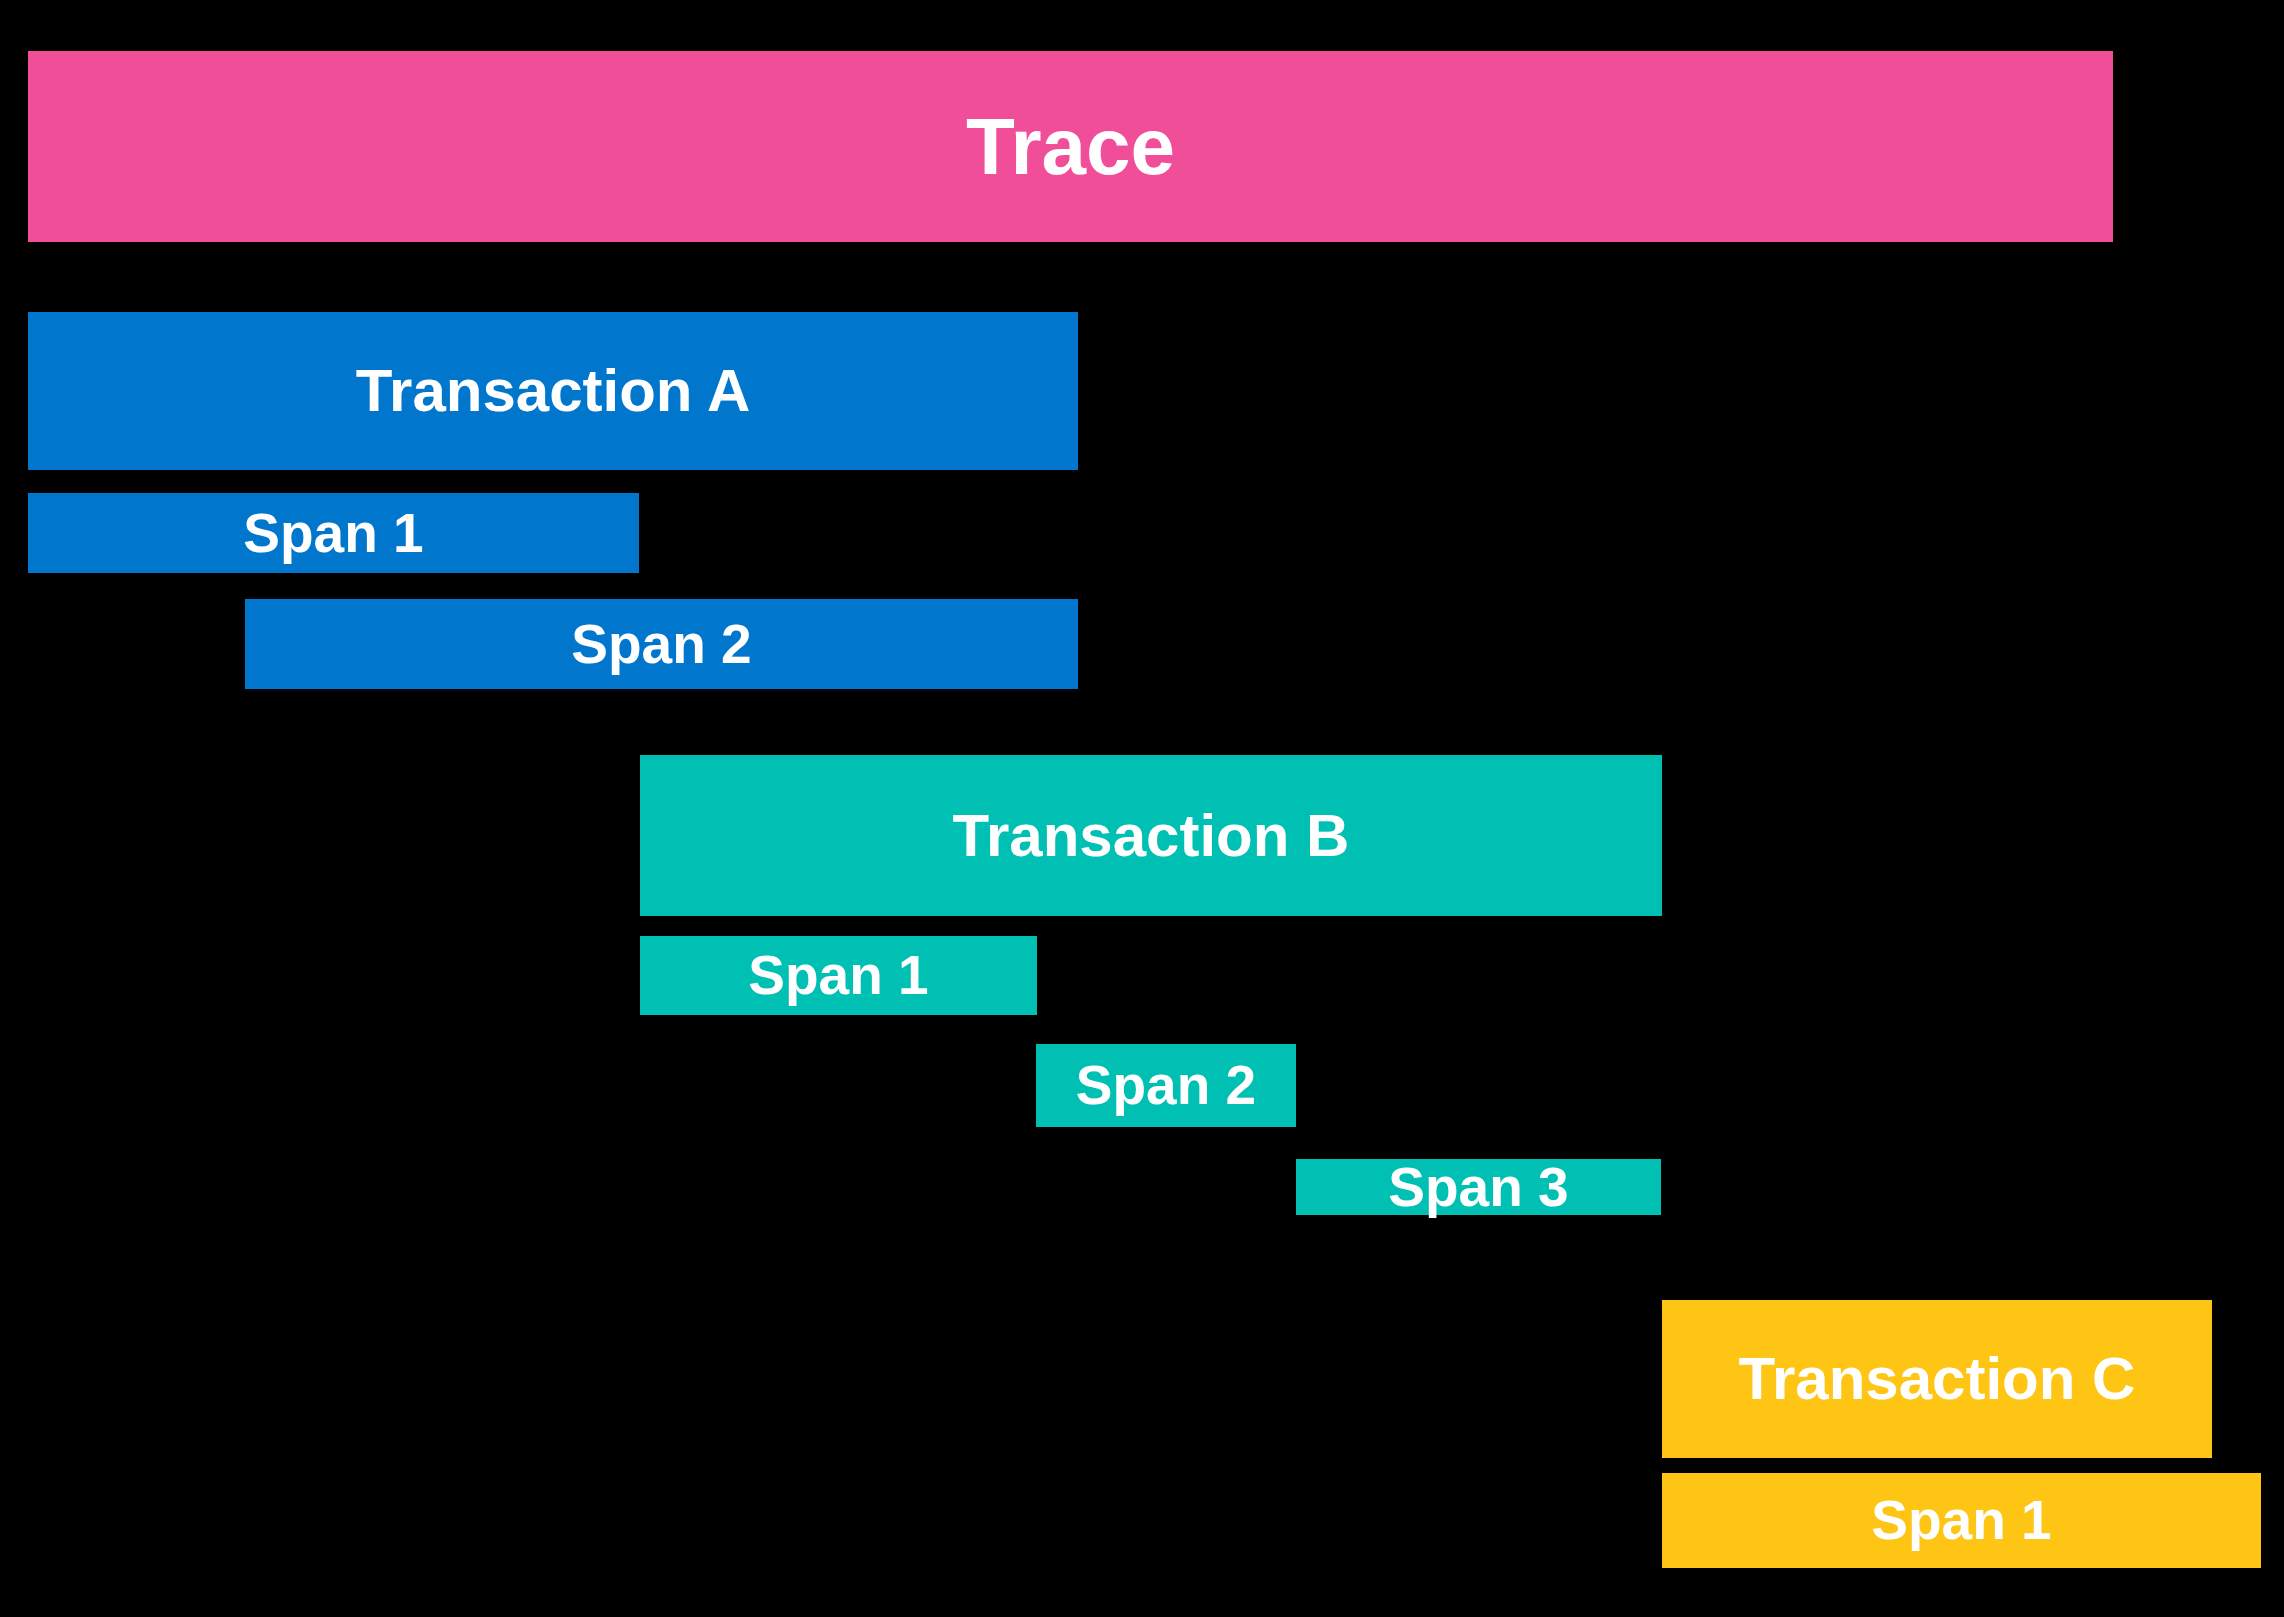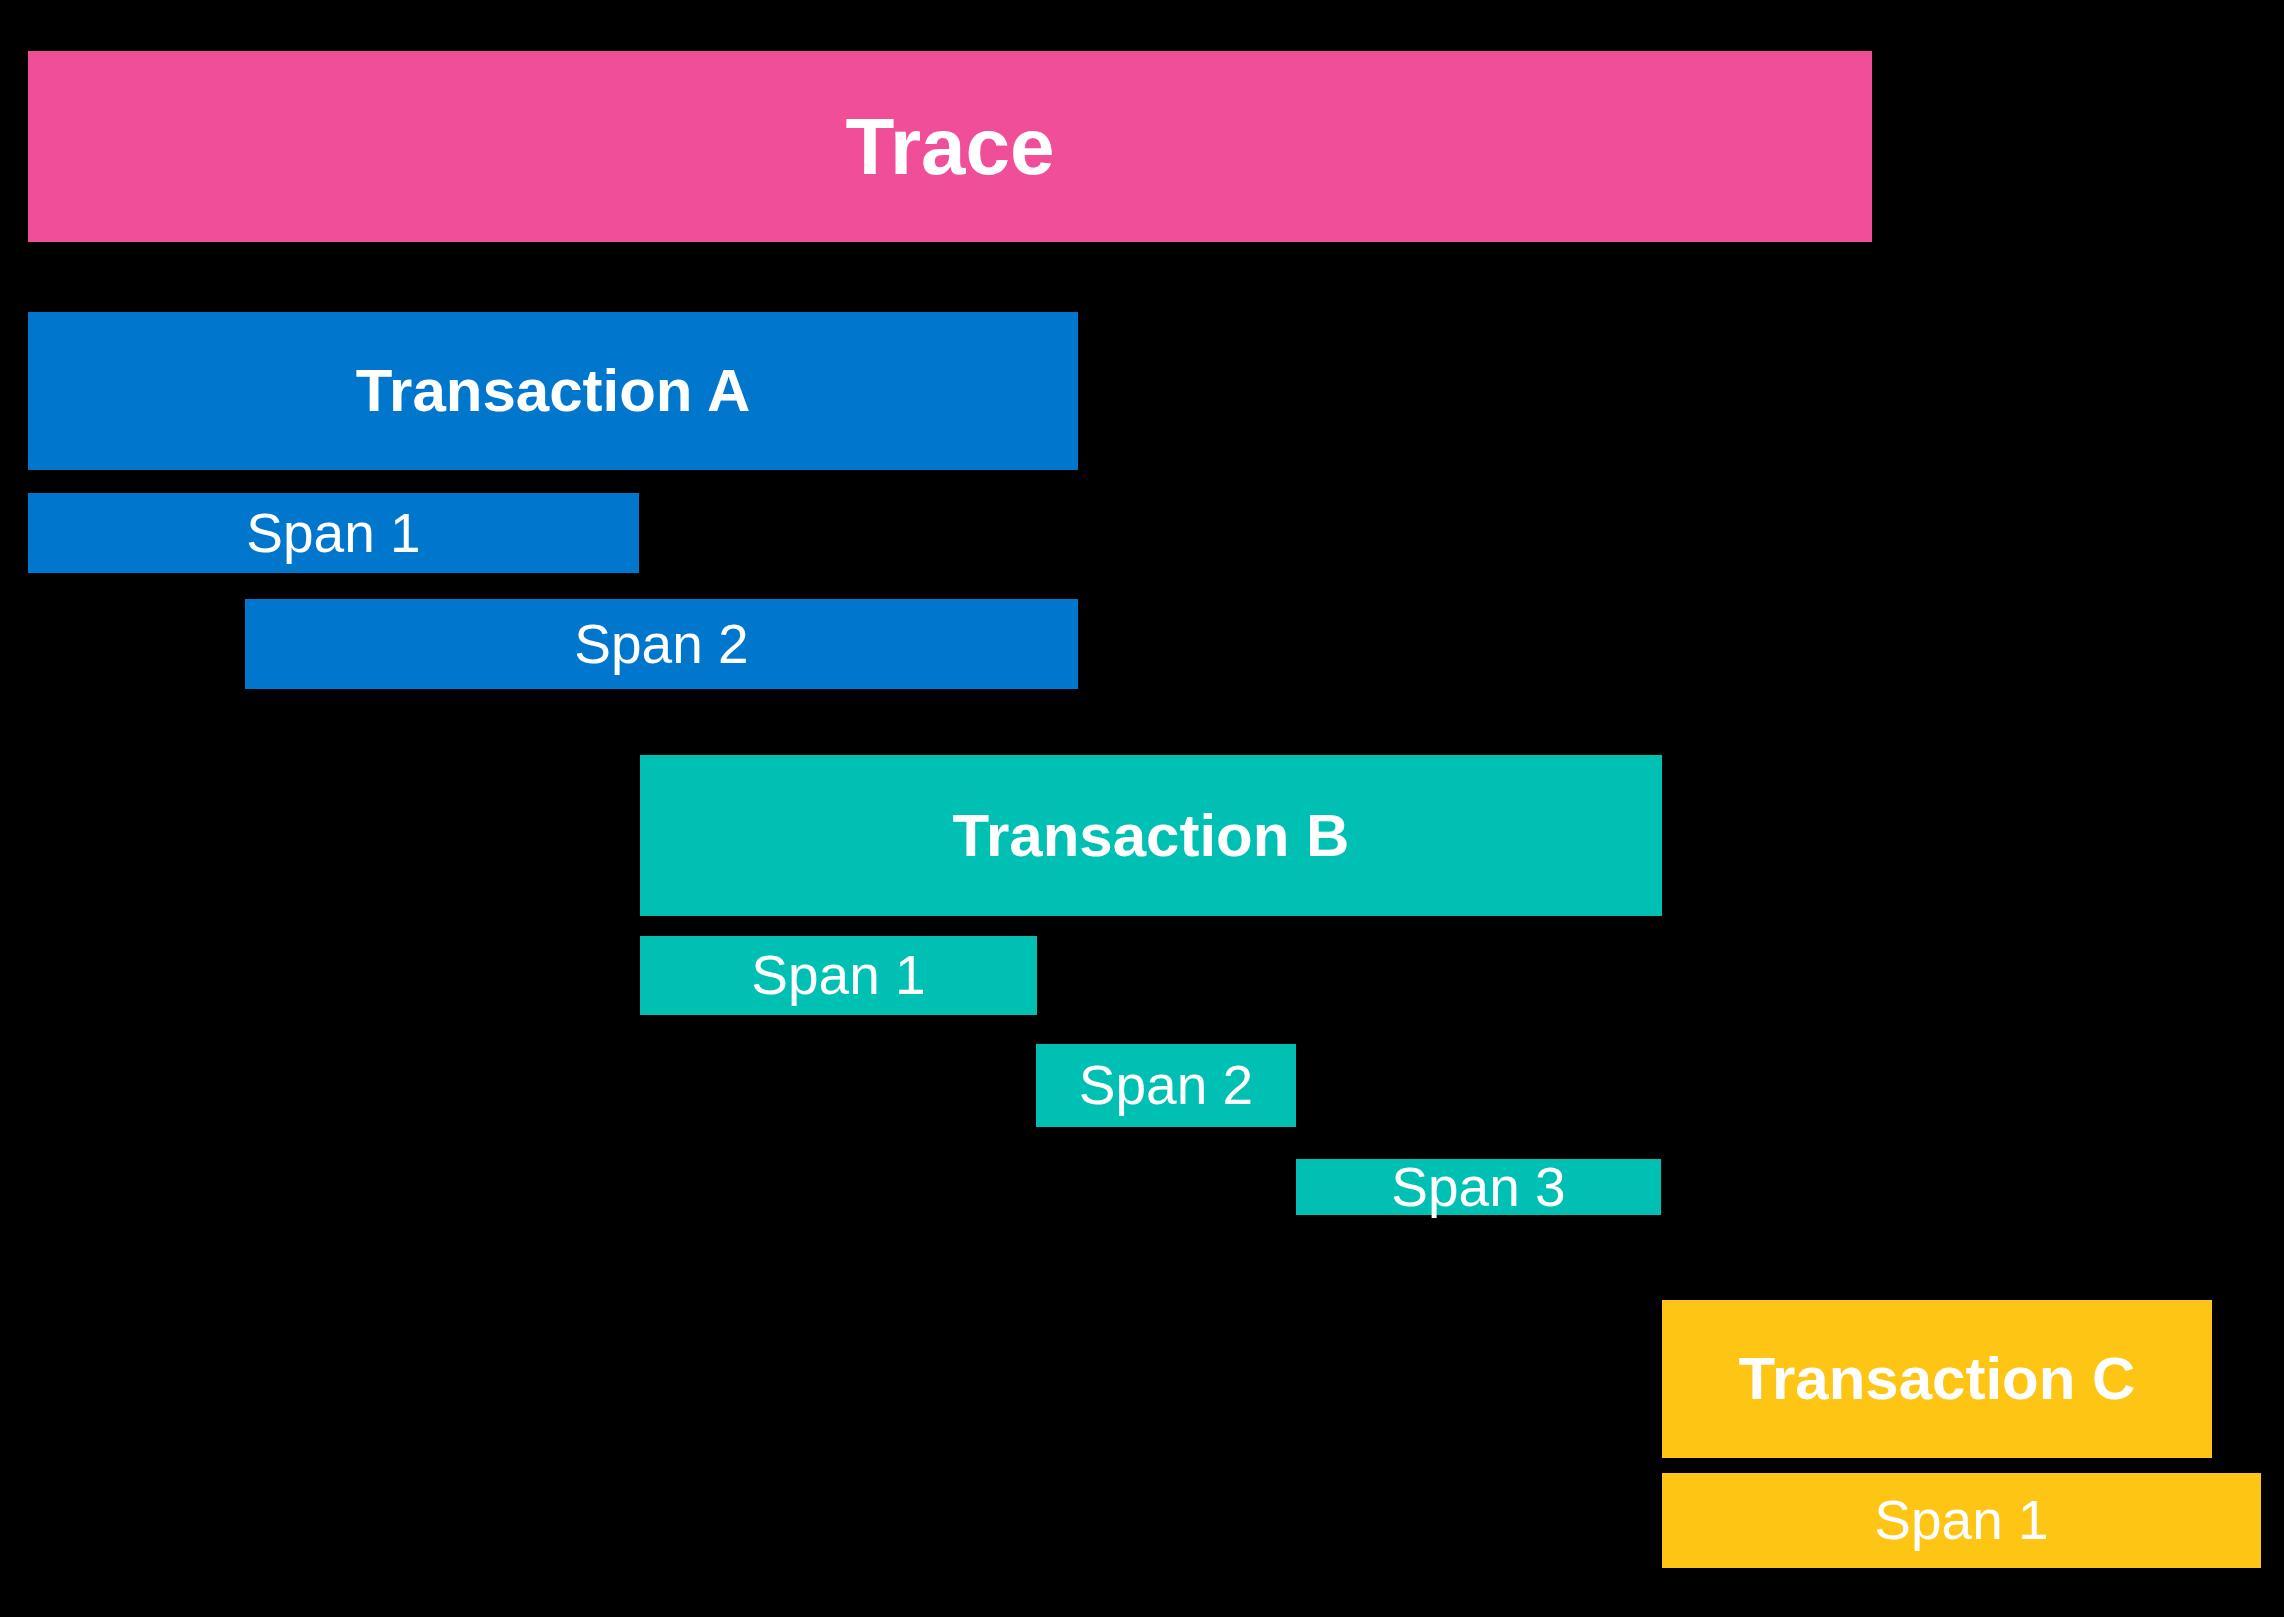--- a/index.html
+++ b/index.html
@@ -23,30 +23,30 @@
   }
   .bar-label {
     color: #FFFFFF;
     line-height: 1;
     white-space: nowrap;
     font-weight: 600;
   }
   
   .trace-row .bar-label       { font-size: 80px; }
   .transaction-row .bar-label { font-size: 60px; }
-  .span-row .bar-label        { font-size: 55px; font-weight: 400; }
+  .span-row .bar-label        { font-size: 55px; font-weight: 700; }
 
   
   .pink   { background: #F04E98; }
   .blue   { background: #0077CC; }
   .teal   { background: #00BFB3; }
   .yellow { background: #FEC514; }
 
   
-  #trace-bar   { left: 28px;   top: 51px;   width: 1844px; height: 191px; }
+  #trace-bar   { left: 28px;   top: 51px;   width: 2085px; height: 191px; }
 
   #tx-a-bar    { left: 28px;   top: 312px;  width: 1050px; height: 158px; }
   #a-span1-bar { left: 28px;   top: 493px;  width: 611px;  height: 80px; }
   #a-span2-bar { left: 245px;  top: 599px;  width: 833px; height: 90px; }
 
   #tx-b-bar    { left: 640px;  top: 755px;  width: 1022px; height: 161px; }
   #b-span1-bar { left: 640px;  top: 936px; width: 397px;  height: 79px; }
   #b-span2-bar { left: 1036px; top: 1044px; width: 260px;  height: 83px; }
   #b-span3-bar { left: 1296px; top: 1159px; width: 365px;  height: 56px; }
 

